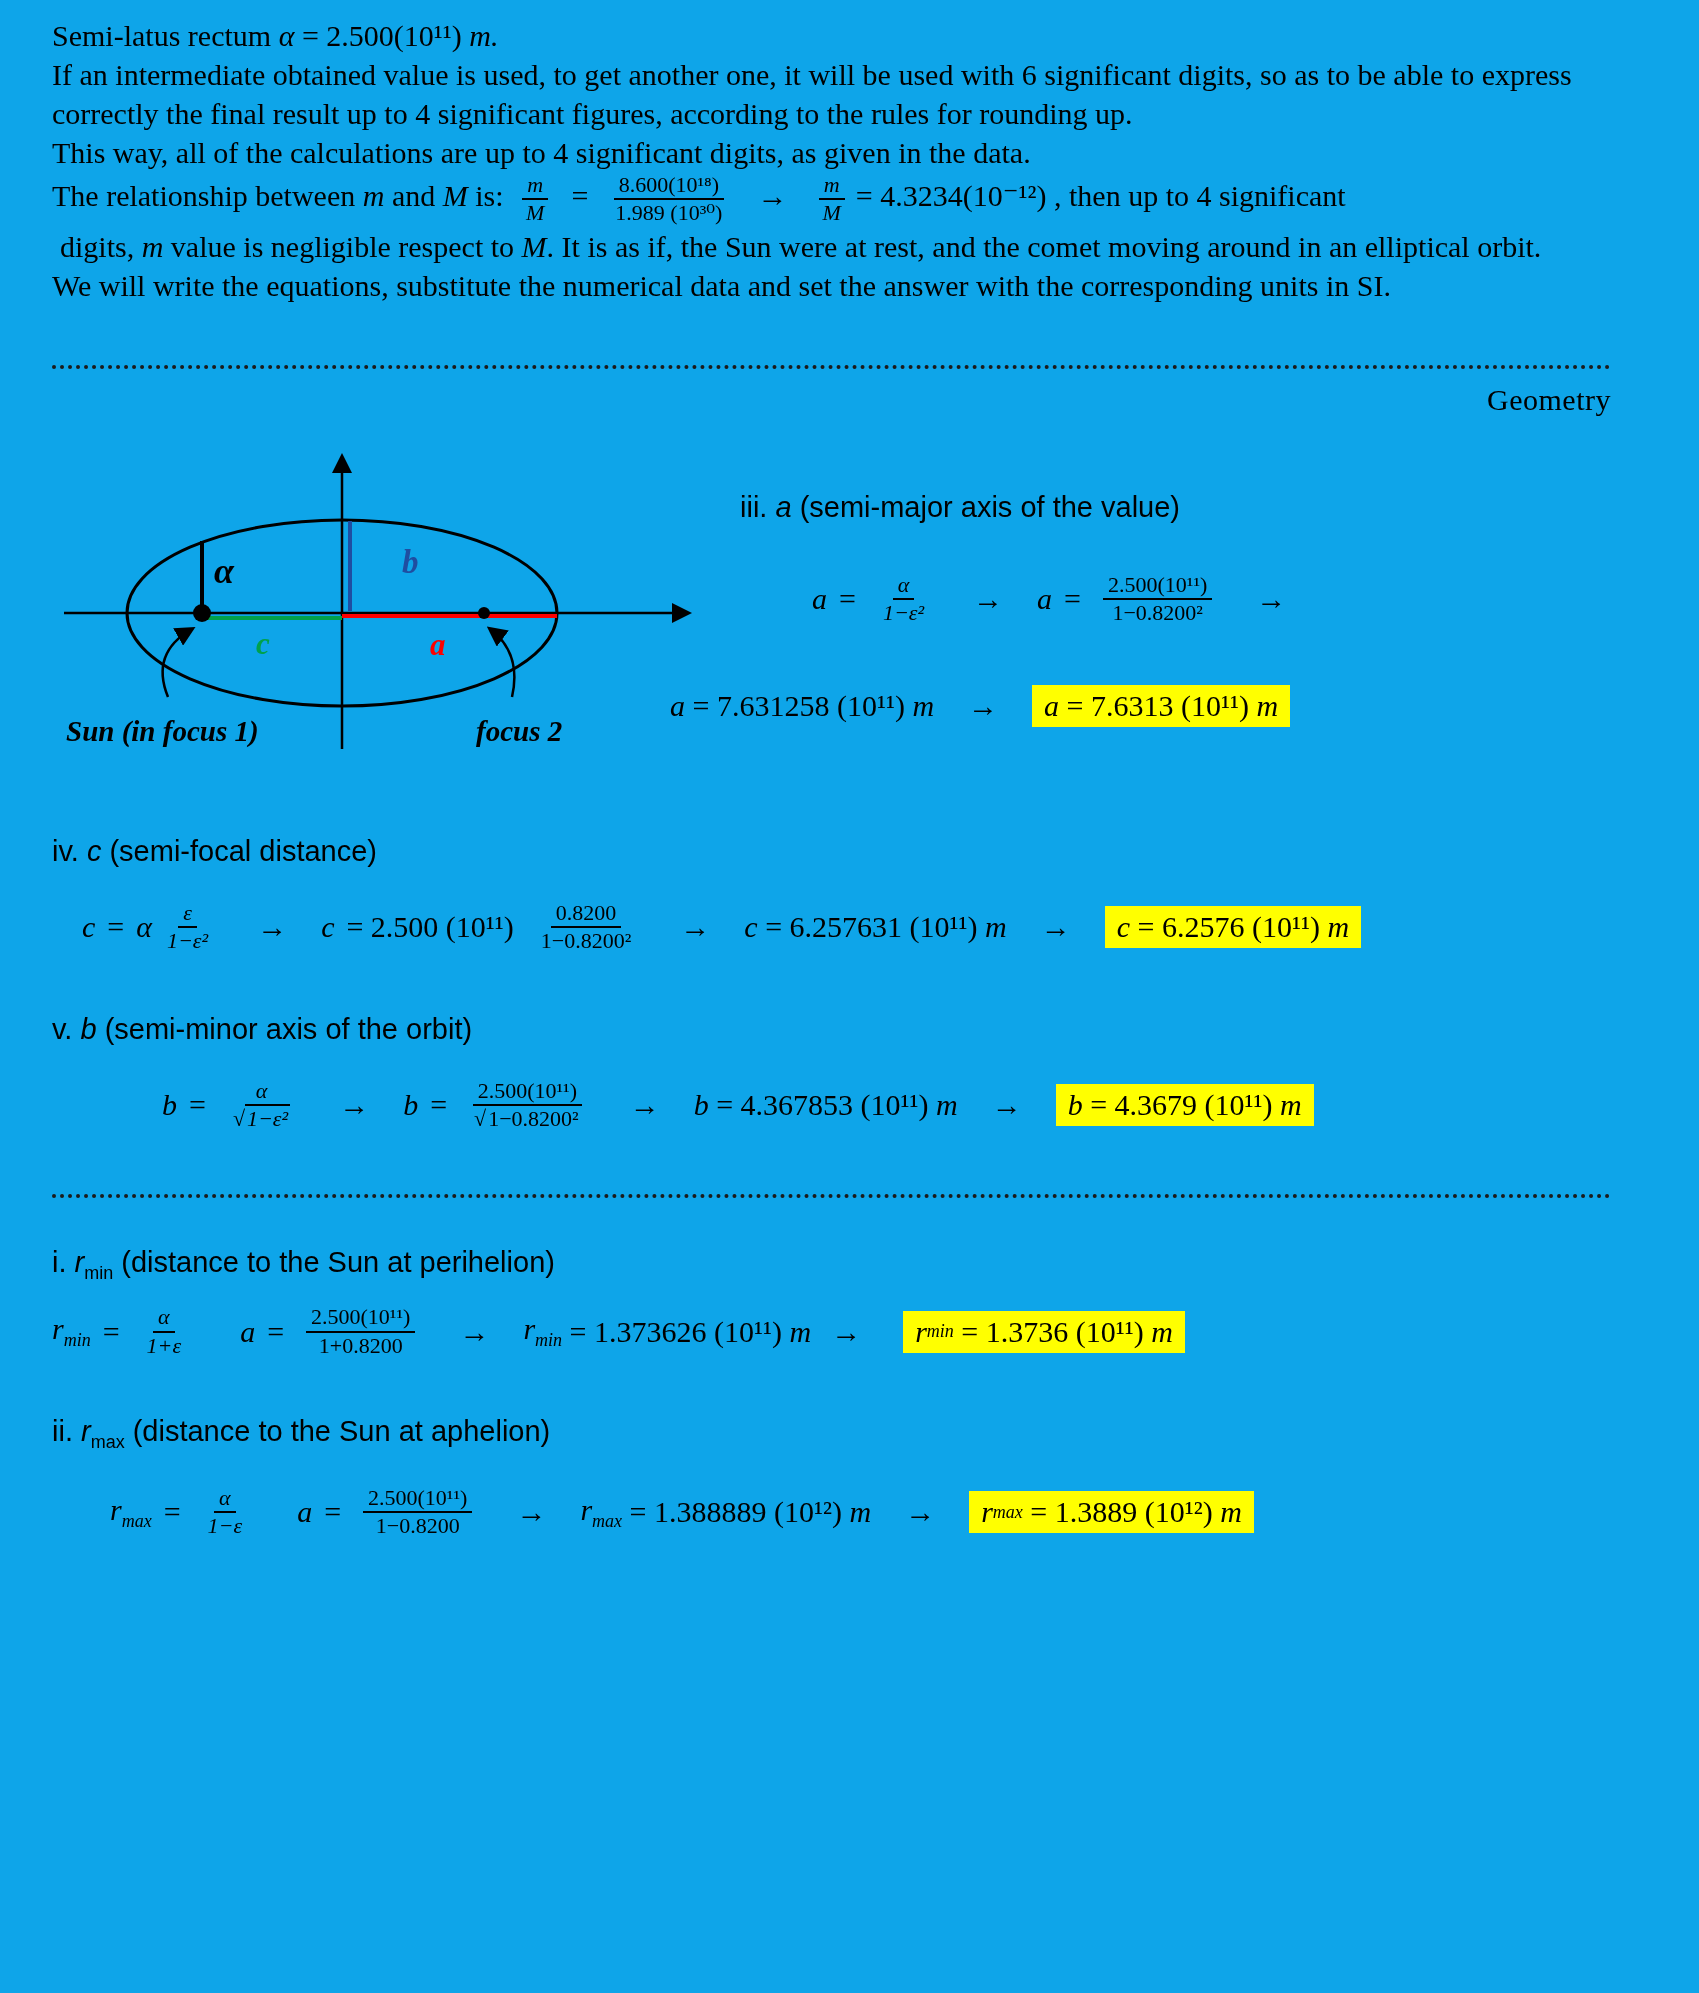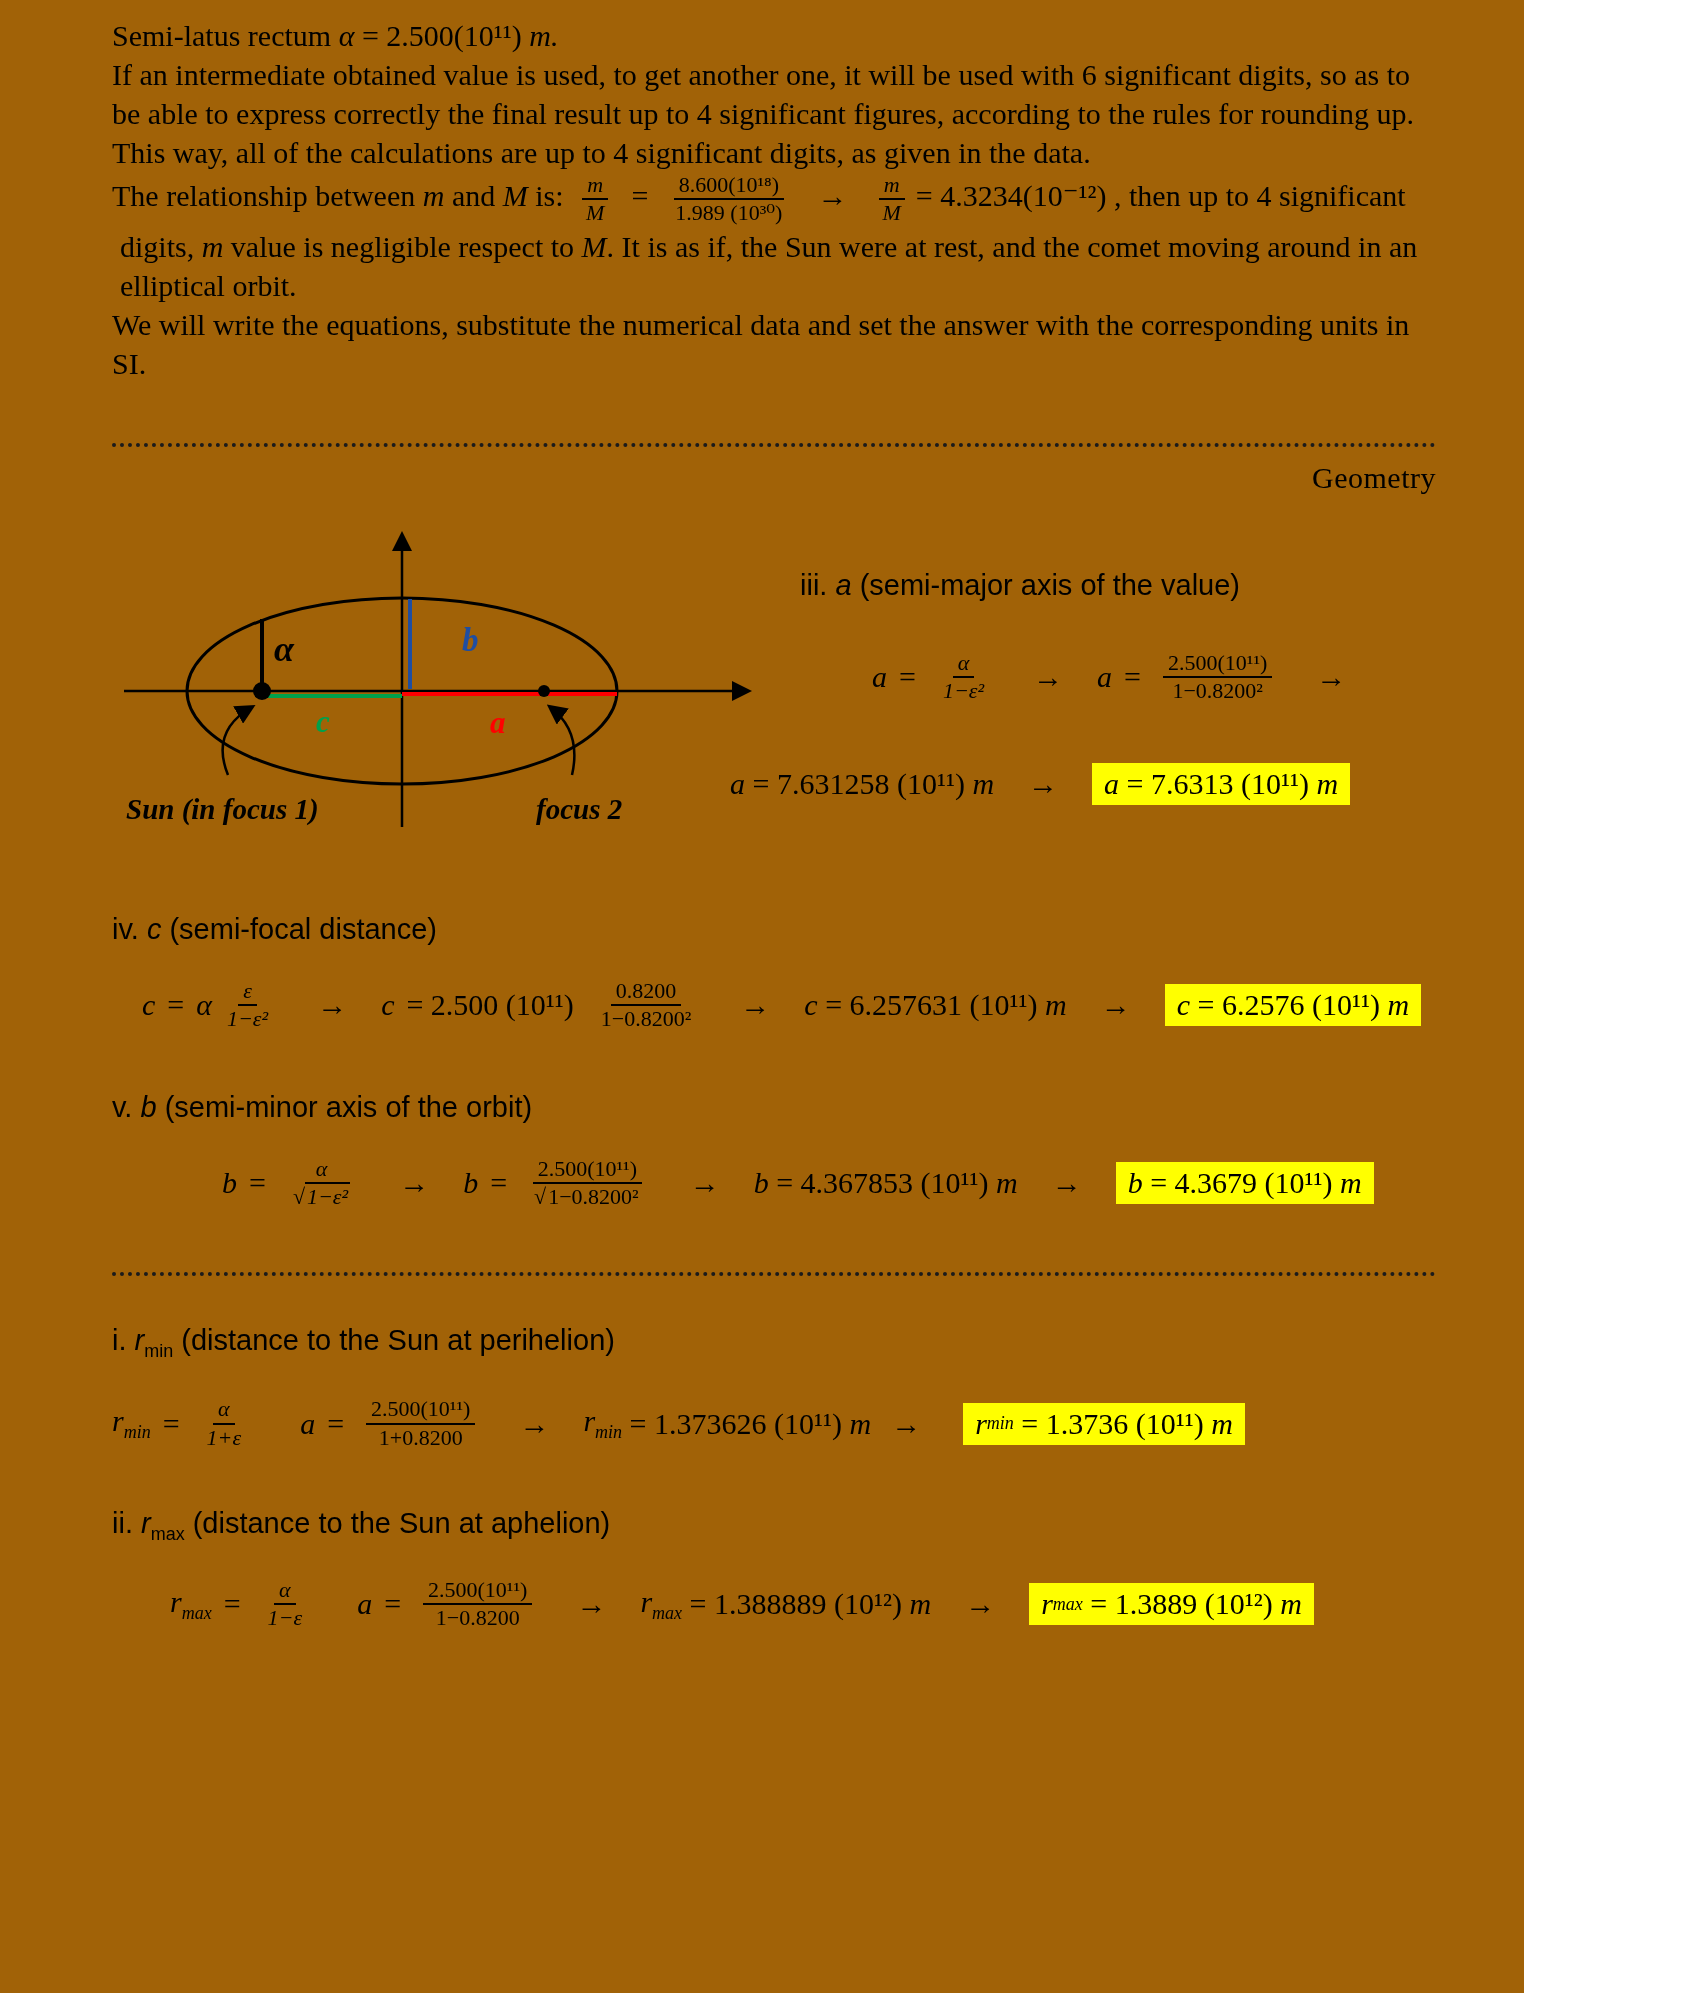--- a/index.html
+++ b/index.html
@@ -1,20 +1,20 @@
 <!DOCTYPE html>
 <html><head>
 <meta charset="utf-8">
 <style>
   * { box-sizing: border-box; }
   html, body { margin: 0; padding: 0; background: #ffffff; }
   .page {
-    width: 1524px; height: 1993px; background: #a16207; color: #000;
+    width: 1699px; height: 1993px; background: #0ea5e9; color: #000;
     font-family: "Liberation Serif", "DejaVu Serif", serif;
-    font-size: 30px; padding: 16px 88px 0 112px; position: relative; overflow: hidden;
+    font-size: 30px; padding: 16px 88px 0 52px; position: relative; overflow: hidden;
   }
   p.body { margin: 0; line-height: 1.3; }.mt28{margin-top:28px}.mt30{margin-top:30px}
   .mt32{margin-top:32px}.mt34{margin-top:34px}
   .it { font-style: italic; }
   sub.ssub { font-size: 0.6em; font-style: italic; }
   .subhead {
     font-family: "Liberation Sans", "DejaVu Sans", sans-serif;
     font-size: 29px; font-weight: 400; margin: 0; color:#000;
   }
   .subhead .hv { font-style: italic; }
@@ -163,21 +163,21 @@
     <span> = 4.367853 (10¹¹) </span>
     <span class="it">m</span>
     <span class="arrow">→</span>
     <span class="hl"><span class="it">b</span><span> = 4.3679 (10¹¹) </span><span class="it">m</span></span>
   </div>
 
   <div class="dotted-sep" style="margin-top:62px"></div>
 
   <h3 class="subhead" style="margin-top:48px"><span>i. </span><span class="hv">r</span><sub>min</sub><span> (distance to the Sun at perihelion)</span></h3>
 
-  <div class="formula" style="margin-top:34px">
+  <div class="formula" style="margin-top:20px">
     <span><span class="it">r</span><sub class="ssub">min</sub></span>
     <span class="eqs">=</span>
     <span class="frac"><span class="num it">α</span><span class="den it">1+ε</span></span>
     <span class="it" style="margin-left:44px">a</span>
     <span class="eqs">=</span>
     <span class="frac"><span class="num">2.500(10¹¹)</span><span class="den">1+0.8200</span></span>
     <span class="arrow">→</span>
     <span><span class="it">r</span><sub class="ssub">min</sub></span>
     <span> = 1.373626 (10¹¹) </span>
     <span class="it">m</span>

